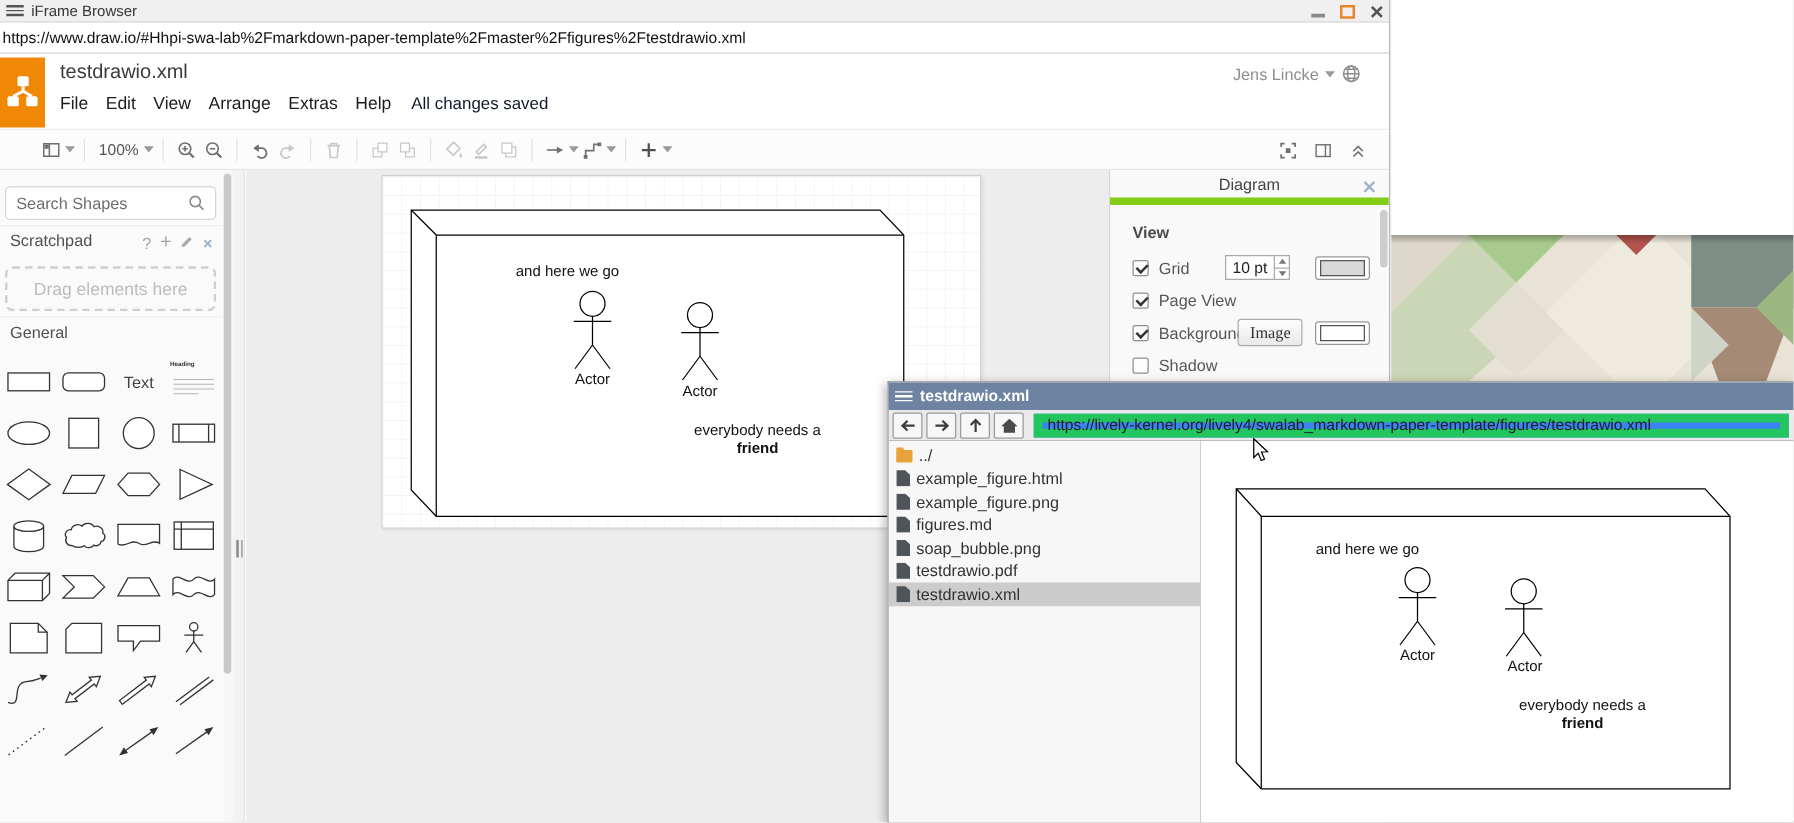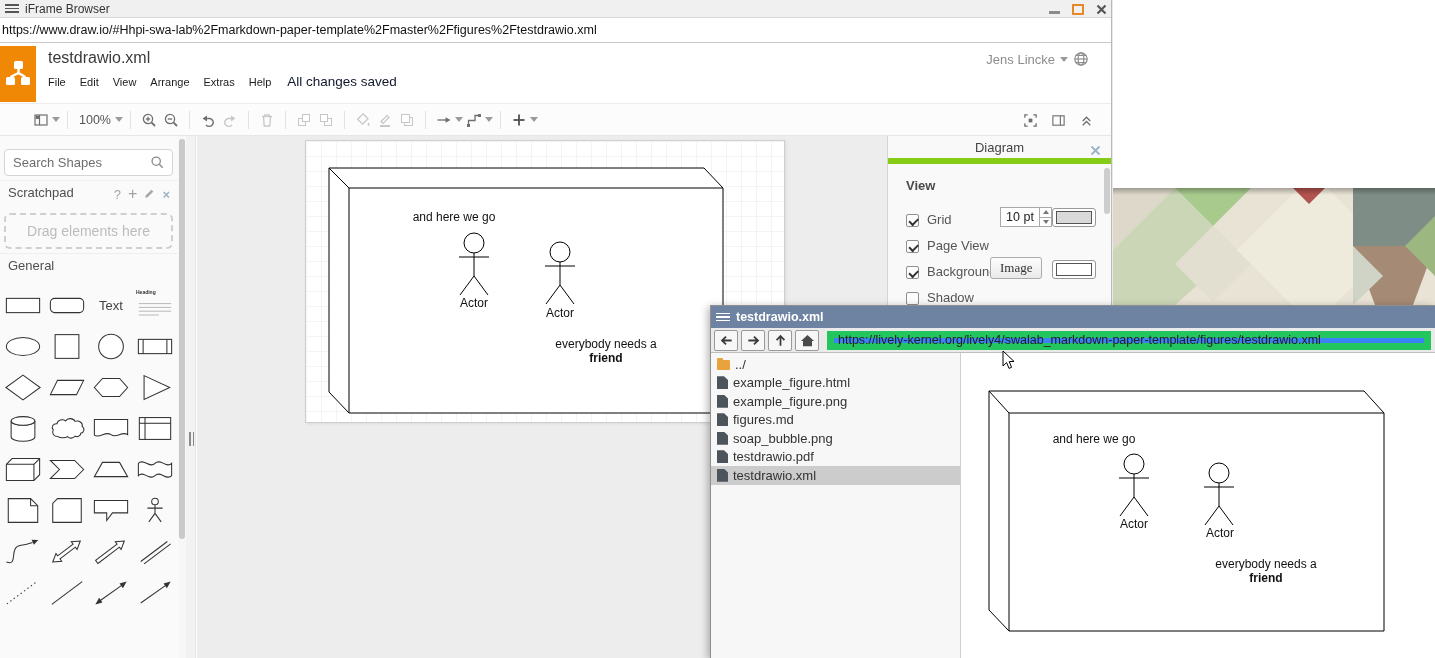--- a/index.html
+++ b/index.html
@@ -26,21 +26,21 @@
   .wc.close svg { display:block; }
   .ifb-urlbar { height:25px; background:#fff; border-bottom:1px solid #c9c9c9; display:flex; align-items:center; padding-left:2px; }
   .ifb-urlbar span { font-size:12.5px; color:#111; white-space:nowrap; }
 
   
   .dio-header { position:relative; height:60px; background:#fff; }
   .dio-logo { position:absolute; left:0; top:3px; width:36px; height:56px; background:#F08705; display:flex; align-items:center; justify-content:center; }
   .dio-doctitle { position:absolute; left:48px; top:6px; font-size:16px; color:#3b3b3b; }
   .menu-row { position:absolute; left:48px; top:31px; display:flex; align-items:center; }
   .menu-list { display:inline-flex; }
-  .menu-item { font-size:11px; color:#1c1c1c; margin-right:14px; cursor:pointer; }
+  .menu-item { font-size:14px; color:#1c1c1c; margin-right:14px; cursor:pointer; }
   .save-status { font-size:13.5px; color:#0f172a; margin-left:2px; }
   .dio-user { position:absolute; right:22px; top:8px; display:flex; align-items:center; gap:5px; color:#8d8d8d; font-size:13px; cursor:pointer; }
   .caret { width:0; height:0; border-left:4px solid transparent; border-right:4px solid transparent; border-top:5px solid #9a9a9a; display:inline-block; }
 
   
   .dio-toolbar { height:33px; background:#fcfcfc; border-top:1px solid #ececec; border-bottom:1px solid #e6e6e6; display:flex; align-items:center; padding-left:30px; position:relative; }
   .tb-btn { display:inline-flex; align-items:center; justify-content:center; height:24px; min-width:22px; padding:0 2px; color:#6f6f6f; cursor:pointer; }
   .tb-btn.disabled { color:#c7c7c7; cursor:default; }
   .tb-btn svg { display:block; }
   .tb-label { font-size:12.5px; color:#555; padding:0 2px; }
@@ -84,25 +84,25 @@
   .diagram-fill { stroke:#000; fill:#fff; stroke-width:1; }
   .diagram-text { font-family:"Liberation Sans",sans-serif; font-size:12px; fill:#111; }
   .diagram-text.bold { font-weight:bold; }
 
   
   .dio-format { position:absolute; right:0; top:0; bottom:0; width:224px; background:#f9f9f9; border-left:1px solid #d5d5d5; }
   .fp-header { position:relative; height:28px; border-bottom:6px solid #84cc16; display:flex; align-items:center; justify-content:center; }
   .fp-tab { font-size:13px; color:#444; cursor:pointer; }
   .fp-close { position:absolute; right:10px; top:6px; cursor:pointer; }
   .fp-section-title { margin:14px 0 8px 18px; font-size:13px; font-weight:bold; color:#4a4a4a; }
-  .fp-row { position:relative; height:26px; display:flex; align-items:flex-end; padding-left:18px; }
+  .fp-row { position:relative; height:26px; display:flex; align-items:center; padding-left:18px; }
   .cb { width:13px; height:13px; border:1px solid #8f8f8f; border-radius:2px; background:#fdfdfd; position:relative; cursor:pointer; flex:none; }
   .cb.checked::after { content:""; position:absolute; left:2px; top:2.5px; width:7px; height:3.5px; border-left:2px solid #333; border-bottom:2px solid #333; transform:rotate(-45deg); }
   .fp-label { margin-left:8px; font-size:13px; color:#555; }
-  .spin { position:absolute; left:112px; width:52px; height:20px; background:#fff; border:1px solid #a9a9a9; display:flex; cursor:text; }
+  .spin { position:absolute; left:92px; width:52px; height:20px; background:#fff; border:1px solid #a9a9a9; display:flex; cursor:text; }
   .spin-val { flex:1; font-size:12.5px; color:#222; text-align:center; line-height:18px; }
   .spin-btns { width:12px; border-left:1px solid #a9a9a9; display:flex; flex-direction:column; cursor:pointer; }
   .spin-btns i { flex:1; display:flex; align-items:center; justify-content:center; }
   .spin-btns i.up::after { content:""; border-left:3px solid transparent; border-right:3px solid transparent; border-bottom:4px solid #777; }
   .spin-btns i.dn { border-top:1px solid #a9a9a9; }
   .spin-btns i.dn::after { content:""; border-left:3px solid transparent; border-right:3px solid transparent; border-top:4px solid #777; }
   .swatch { position:absolute; left:164px; width:44px; height:19px; border:1px solid #989898; border-radius:3px; background:#fff; padding:2px 3px; cursor:pointer; }
   .swatch i { display:block; width:100%; height:100%; border:1px solid #555; }
   .swatch.gray i { background:#d9d9d9; }
   .swatch.white i { background:#fff; }

